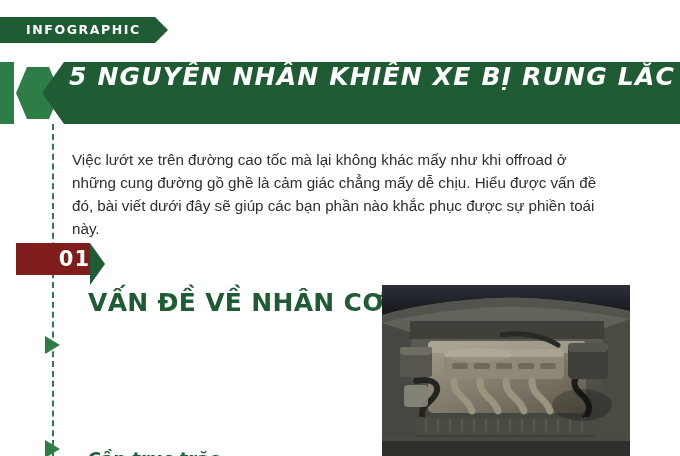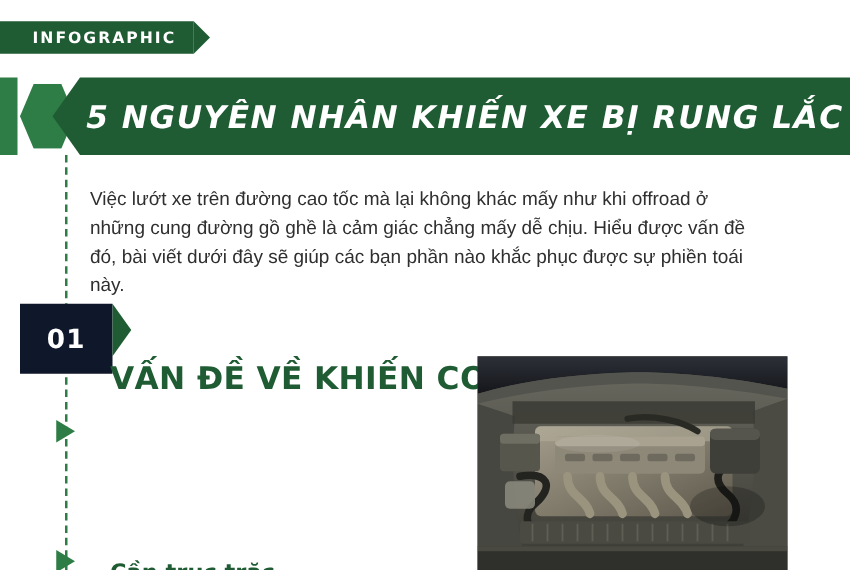--- a/index.html
+++ b/index.html
@@ -80,21 +80,21 @@
     clip-path: polygon(25% 0%, 75% 0%, 100% 50%, 75% 100%, 25% 100%, 0% 50%);
   }
   .title-main {
     position: absolute;
     left: 64px;
     top: 0;
     right: 0;
     height: 62px;
     background: #1f5c33;
     display: flex;
-    align-items: center;
+    align-items: flex-start;
     justify-content: center;
   }
   .title-main::before {
     content: "";
     position: absolute;
     left: -22px;
     top: 0;
     width: 0;
     height: 0;
     border-top: 31px solid transparent;
@@ -133,25 +133,25 @@
     line-height: 1.52;
     color: #2f2f2f;
   }
 
   
   .step-marker {
     position: absolute;
     left: 16px;
     top: 243px;
     width: 74px;
-    height: 56px;
-    background: #0f172a;
+    height: 32px;
+    background: #7f1d1d;
     display: flex;
     align-items: center;
-    justify-content: center;
+    justify-content: flex-end;
   }
   .step-marker::after {
     content: "";
     position: absolute;
     right: -15px;
     top: 0;
     width: 0;
     height: 0;
     border-top: 21px solid transparent;
     border-bottom: 21px solid transparent;
@@ -245,21 +245,21 @@
   <div class="timeline"></div>
   <div class="tl-arrow a1"></div>
   <div class="tl-arrow a2"></div>
 
   <p class="intro">Việc lướt xe trên đường cao tốc mà lại không khác mấy như khi offroad ở những cung đường gồ ghề là cảm giác chẳng mấy dễ chịu. Hiểu được vấn đề đó, bài viết dưới đây sẽ giúp các bạn phần nào khắc phục được sự phiền toái này.</p>
 
   <div class="step-marker">
     <span class="step-num">01</span>
   </div>
 
-  <h2 class="sec1-title">VẤN ĐỀ VỀ KHIẾN CƠ</h2>
+  <h2 class="sec1-title">VẤN ĐỀ VỀ NHÂN CƠ</h2>
   <div class="sec2-title-partial">Cần trục trặc</div>
 
   <div class="photo">
     <svg width="248" height="171" viewBox="0 0 248 171" xmlns="http://www.w3.org/2000/svg" aria-hidden="true">
       <defs>
         <linearGradient id="bgGrad" x1="0" y1="0" x2="0" y2="1">
           <stop offset="0%" stop-color="#6d6c63"></stop>
           <stop offset="45%" stop-color="#55544c"></stop>
           <stop offset="100%" stop-color="#3a3a34"></stop>
         </linearGradient>

